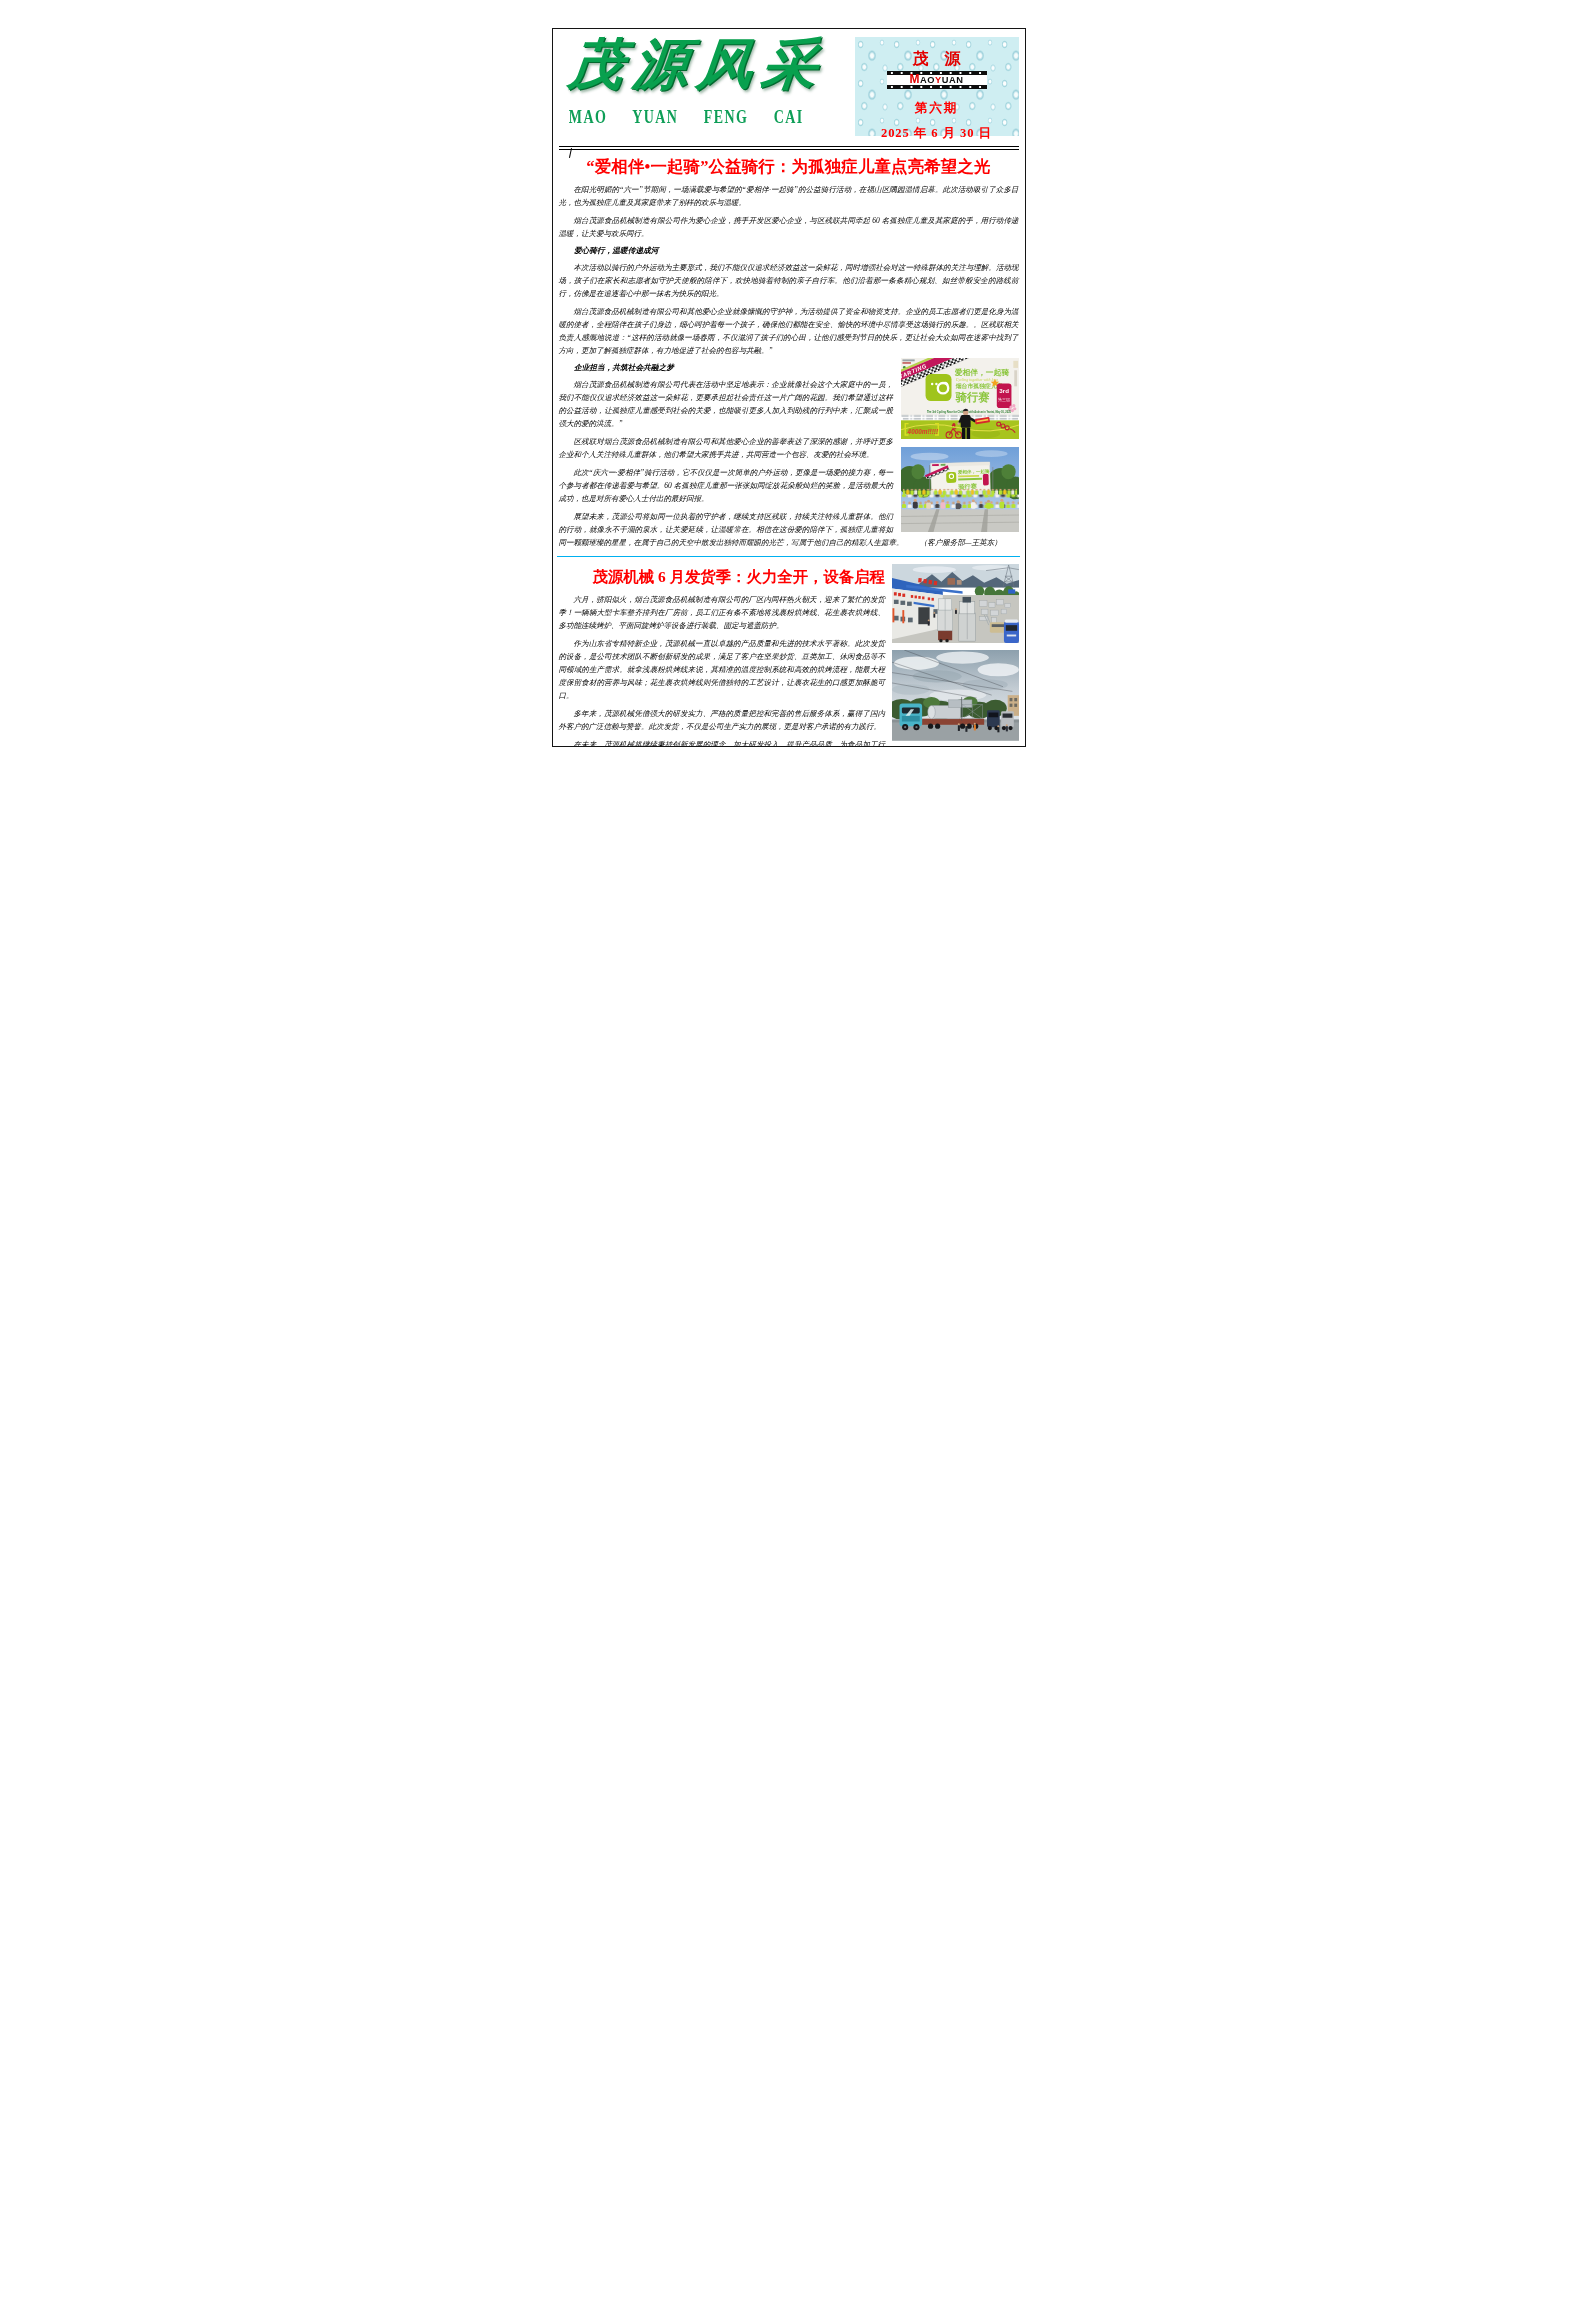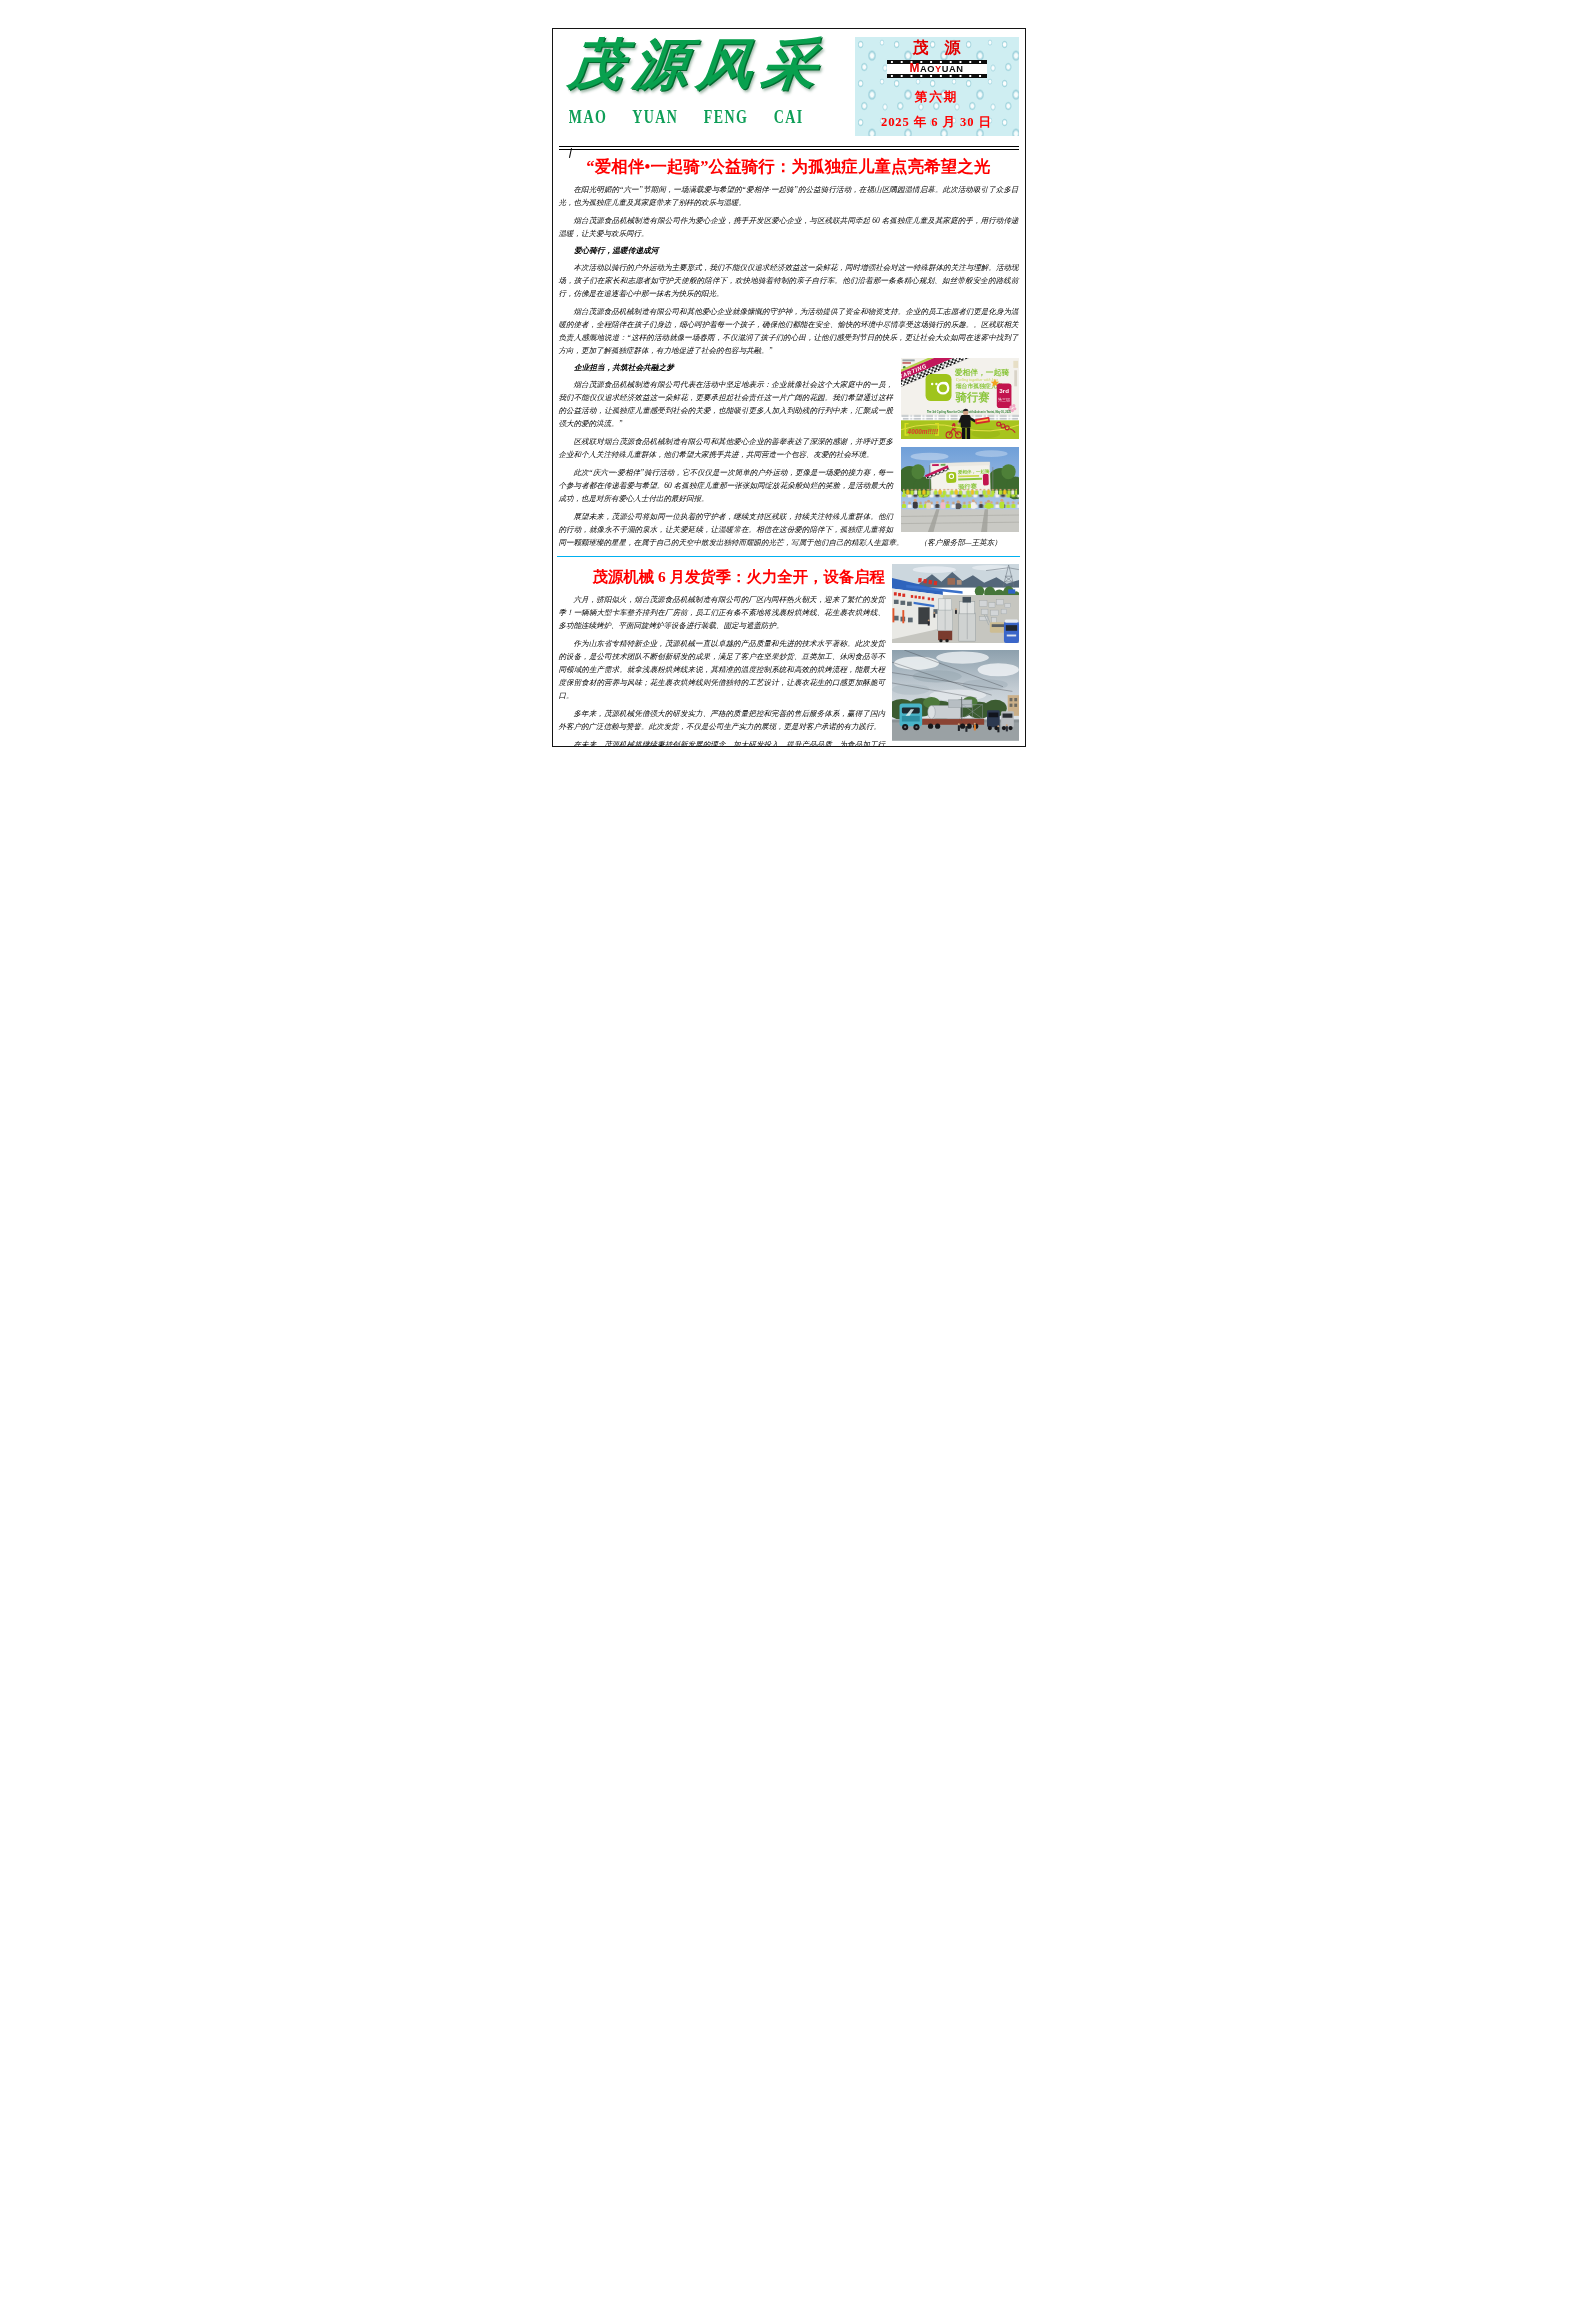--- a/index.html
+++ b/index.html
@@ -18,21 +18,21 @@
                word-spacing:20.6px; transform:scaleY(1.3); transform-origin:left top; white-space:nowrap; }
   .issue-box { width:164px; height:99px; margin-top:8.4px; flex:none; text-align:center; color:#ff0000;
       background-color:#cfeef2;
       background-image:
         radial-gradient(ellipse 4.2px 5.6px at 5.6px 7.5px, rgba(255,255,255,.95) 0 28%, rgba(140,200,212,.65) 55%, rgba(190,232,238,0) 75%),
         radial-gradient(ellipse 5.6px 7.5px at 17px 18.7px, rgba(255,255,255,.8) 0 25%, rgba(125,190,205,.6) 55%, rgba(190,232,238,0) 78%),
         radial-gradient(ellipse 3.3px 4.2px at 27px 5.6px, rgba(255,255,255,.9) 0 30%, rgba(150,205,218,.6) 58%, rgba(190,232,238,0) 80%),
         radial-gradient(ellipse 4.7px 6px at 9.3px 30px, rgba(255,255,255,.85) 0 26%, rgba(135,198,210,.6) 56%, rgba(190,232,238,0) 78%),
         radial-gradient(ellipse 3.7px 5.1px at 30px 31px, rgba(255,255,255,.9) 0 28%, rgba(150,205,218,.55) 58%, rgba(190,232,238,0) 80%);
       background-size:36px 39px; }
-  .logo-cn { margin-top:1px; font-family:"Liberation Sans", sans-serif; font-size:16px; font-weight:bold;
+  .logo-cn { margin-top:12px; font-family:"Liberation Sans", sans-serif; font-size:16px; font-weight:bold;
              letter-spacing:16px; padding-left:16px; color:#e30000; }
   .film { width:100px; margin:0.5px auto 0; }
   .film-bar { height:3.7px; background-color:#0d0d0d;
               background-image:radial-gradient(circle at 4.7px 1.9px, #ffffff 0.9px, rgba(255,255,255,0) 1.2px);
               background-size:9.8px 3.7px; }
   .film-mid { background:#fff; font-family:"Liberation Sans", sans-serif; font-weight:bold;
               font-size:9.3px; line-height:9.8px; letter-spacing:0.5px; color:#111; white-space:nowrap; }
   .film-mid .red { color:#e30000; }
   .film-mid .big { font-size:12px; }
   .issue-no  { margin-top:11.2px; font-size:12.6px; font-weight:bold; letter-spacing:1.9px; }

